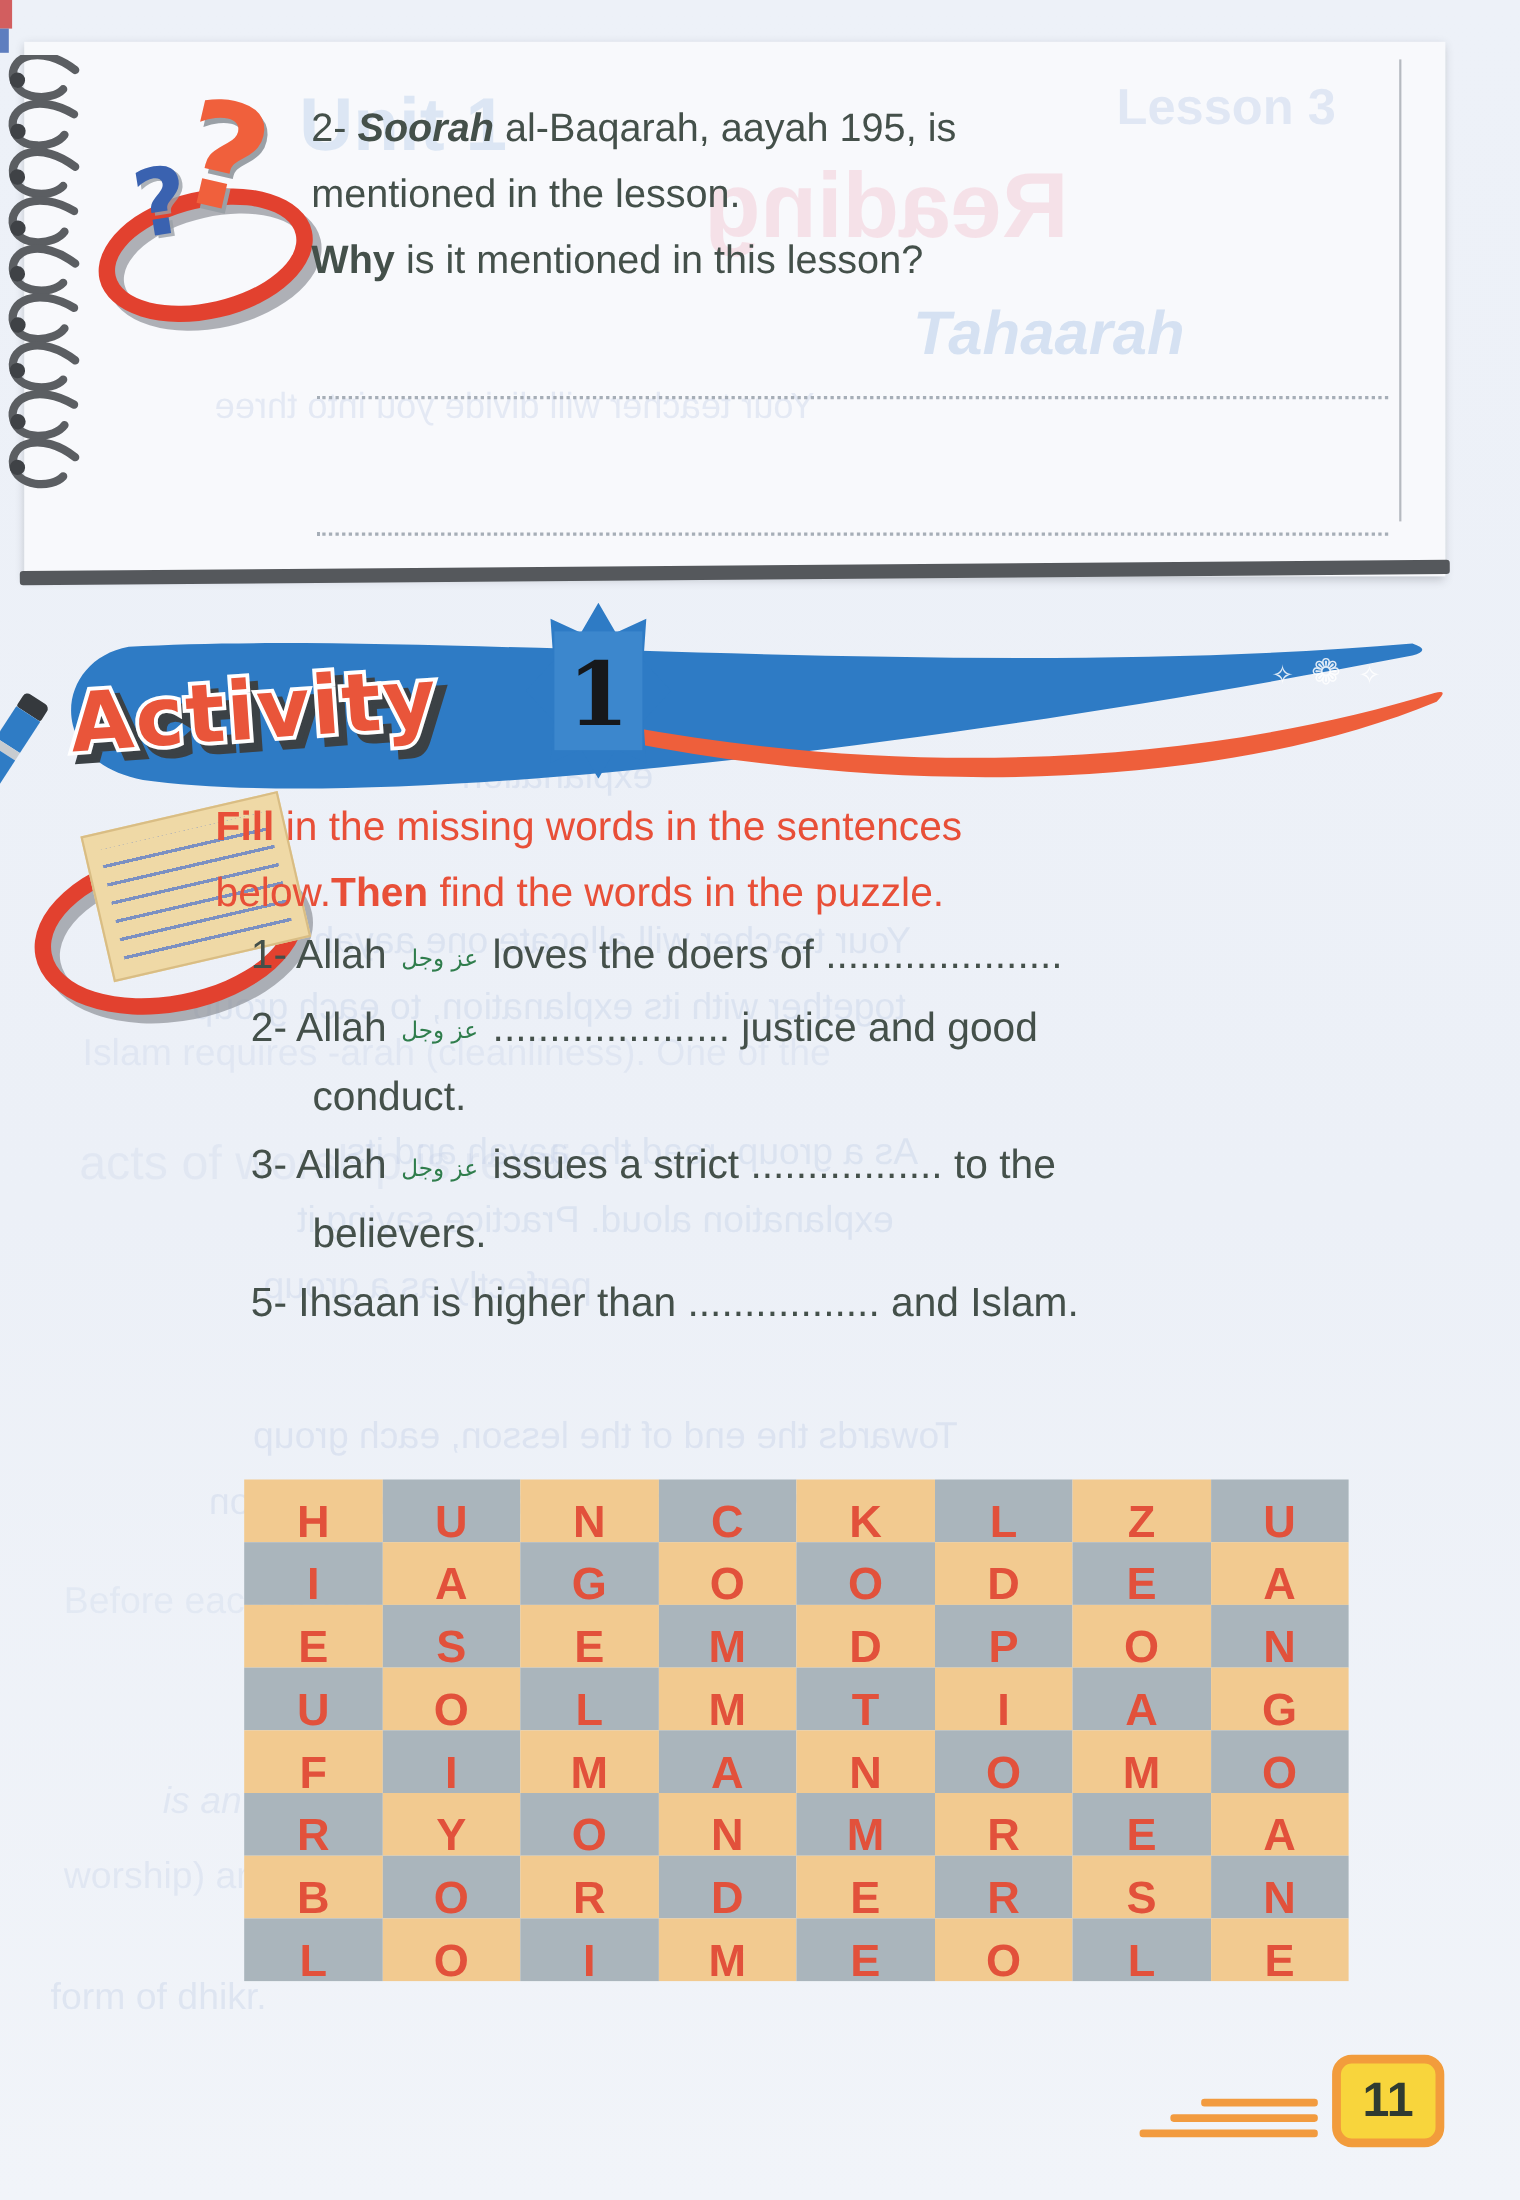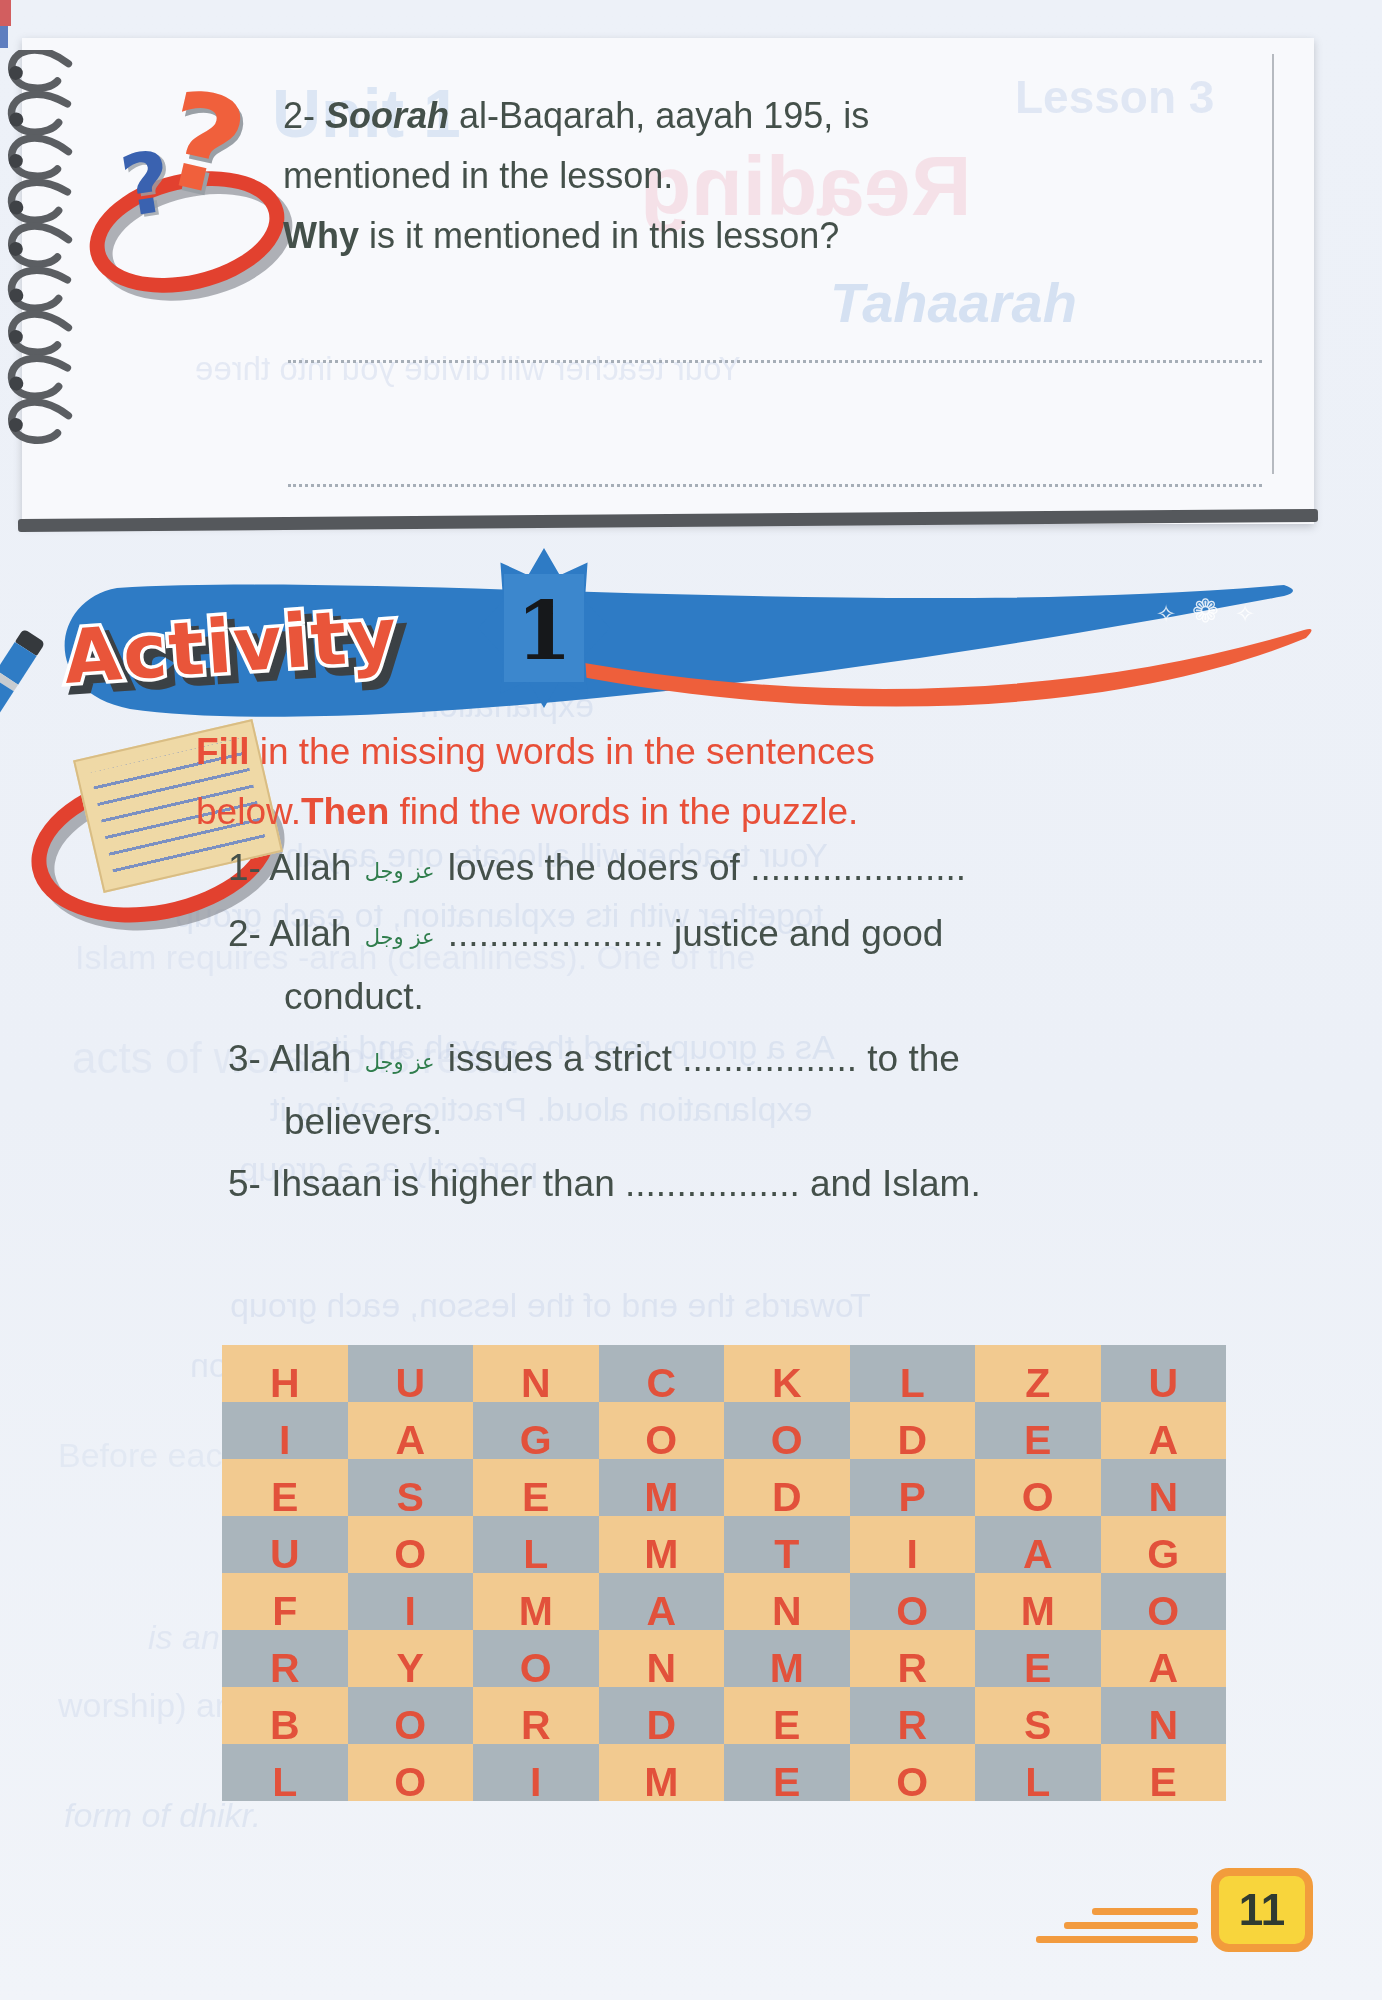--- a/index.html
+++ b/index.html
@@ -90,21 +90,21 @@
       <span class="ghost" style="left: 75px; top: 938px; font-size: 34px; color: rgb(183, 198, 226); opacity: 0.22;">Islam requires -arah (cleanliness). One of the</span>
       <span class="ghost" style="left: 72px; top: 1033px; font-size: 44px; color: rgb(183, 198, 226); opacity: 0.2;">acts of worship is readi</span>
       <span class="ghost" style="left: 315px; top: 1028px; font-size: 34px; color: rgb(183, 198, 226); opacity: 0.3; transform: scaleX(-1);">As a group, read the aayah and its</span>
       <span class="ghost" style="left: 270px; top: 1090px; font-size: 34px; color: rgb(183, 198, 226); opacity: 0.3; transform: scaleX(-1);">explanation aloud. Practice saying it</span>
       <span class="ghost" style="left: 230px; top: 1150px; font-size: 34px; color: rgb(183, 198, 226); opacity: 0.28; transform: scaleX(-1);">perfectly as a group.</span>
       <span class="ghost" style="left: 230px; top: 1286px; font-size: 34px; color: rgb(183, 198, 226); opacity: 0.3; transform: scaleX(-1);">Towards the end of the lesson, each group</span>
       <span class="ghost" style="left: 190px; top: 1346px; font-size: 34px; color: rgb(183, 198, 226); opacity: 0.28; transform: scaleX(-1);">will have a chance to read out their section</span>
       <span class="ghost" style="left: 58px; top: 1436px; font-size: 34px; color: rgb(183, 198, 226); opacity: 0.2;">Before each group</span>
       <span class="ghost" style="left: 148px; top: 1618px; font-size: 34px; color: rgb(183, 198, 226); opacity: 0.25; font-style: italic;">is an 'ibaadah (form of</span>
       <span class="ghost" style="left: 58px; top: 1686px; font-size: 34px; color: rgb(183, 198, 226); opacity: 0.25;">worship) and is the best</span>
-      <span class="ghost" style="left: 64px; top: 1796px; font-size: 34px; color: rgb(183, 198, 226); opacity: 0.3; font-style: italic;">form of dhikr.</span>
+      <span class="ghost" style="left: 46px; top: 1796px; font-size: 34px; color: rgb(183, 198, 226); opacity: 0.3; ">form of dhikr.</span>
     </div>
 
   <div class="abs sheet-right"></div>
   <div class="abs corner-red"></div>
   <div class="abs corner-blue"></div>
 
   <svg class="abs" style="left:2px;top:50px;" width="92" height="420" id="coils">
       <g transform="translate(0 0) rotate(3 35 20)">
         <path d="M66 12 C 34 -10, 6 2, 10 22 C 14 42, 46 42, 56 30" stroke="#5b5e62" stroke-width="7.5" fill="none" stroke-linecap="round"></path>
         <circle cx="14" cy="24" r="7" fill="#3f4246"></circle>

